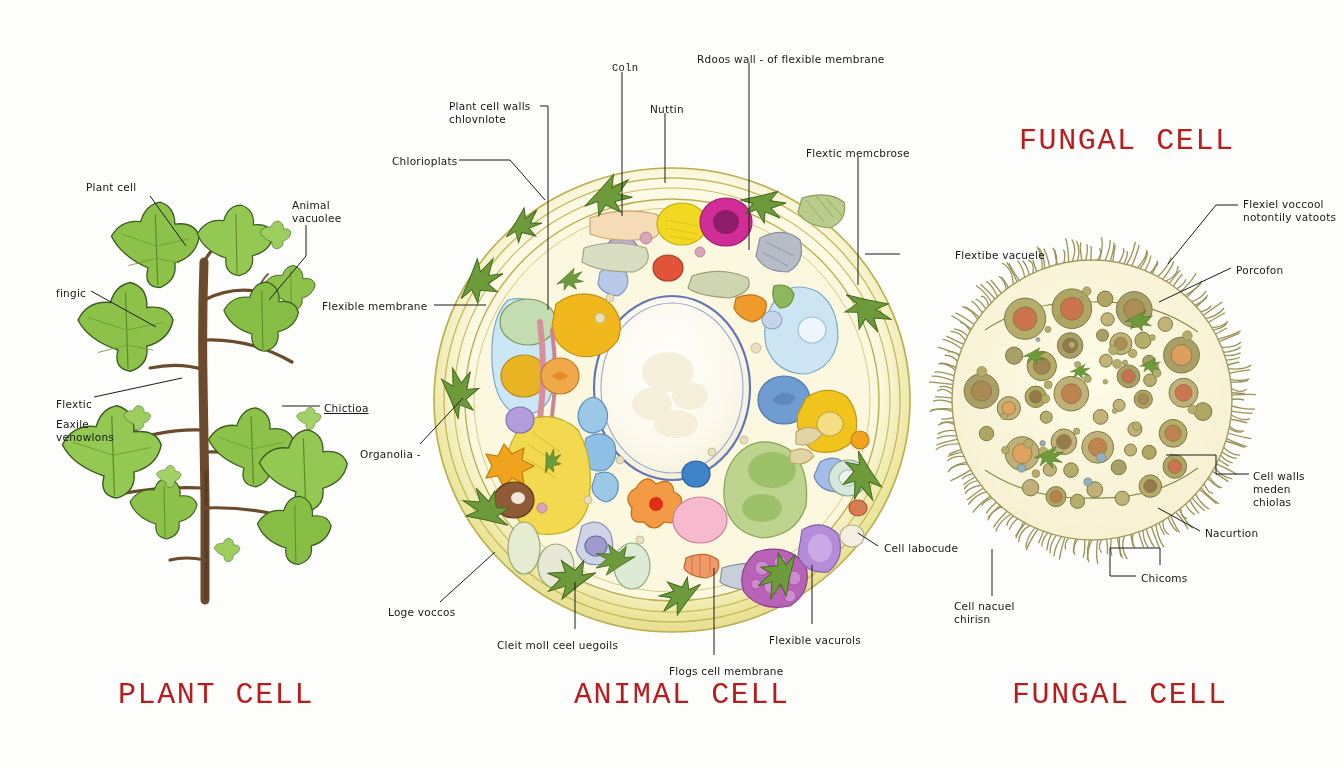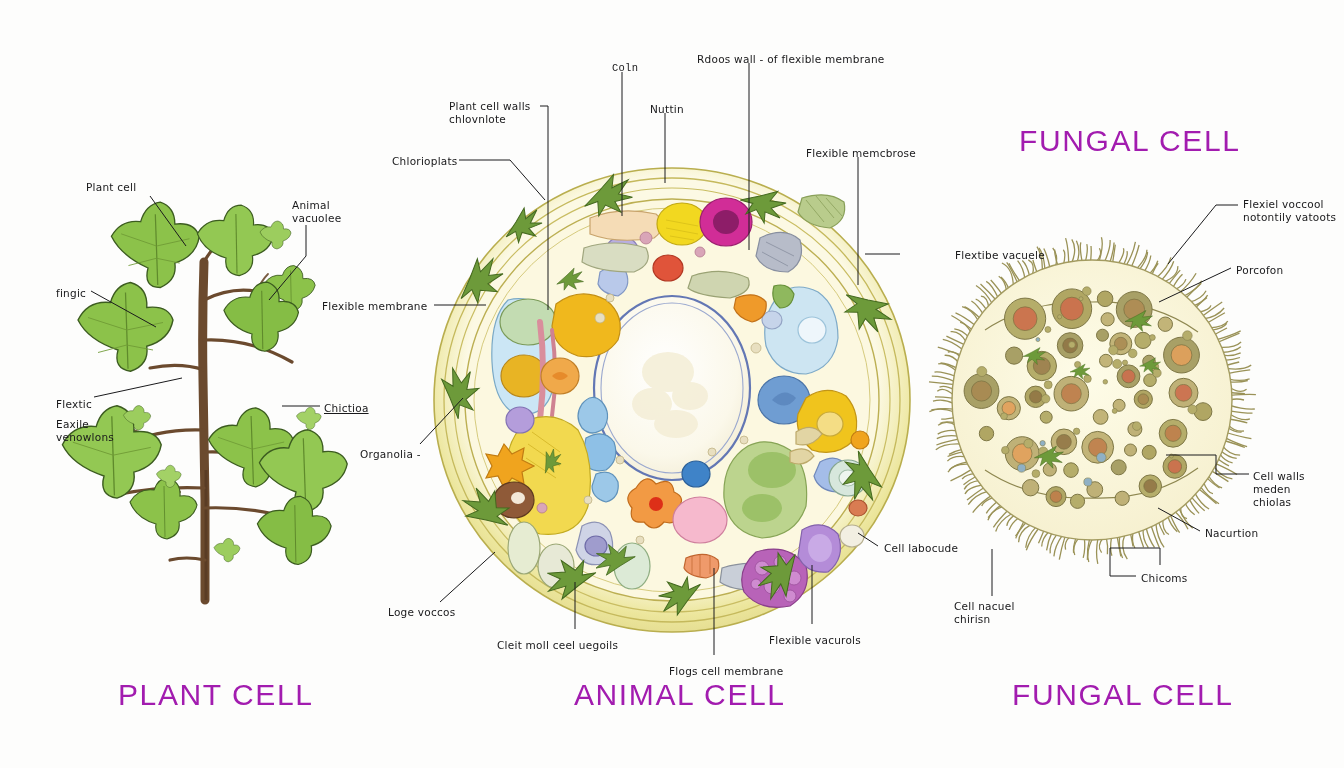--- a/index.html
+++ b/index.html
@@ -20,25 +20,25 @@
     font-size:10.5px;
     color:#18181a;
     letter-spacing:.25px;
     line-height:13px;
     white-space:pre;
     pointer-events:none;
   }
 
   .heading{
     position:absolute;
-    font-family:Liberation Sans, sans-serif;
+    font-family:Liberation Mono, monospace;
     font-size:30px;
     font-weight:400;
     letter-spacing:1.6px;
-    color:#a21caf;
+    color:#b91c1c;
     white-space:pre;
     text-align:right;
   }
   .leader{stroke:#1a1a1c;stroke-width:1;fill:none;}
 </style>
 </head>
 <body>
 
 <div id="stage">
 
@@ -708,21 +708,21 @@
       <div class="lbl" style="left: 56px; top: 398px;">Flextic</div>
       <div class="lbl" style="left: 56px; top: 418px;">Eaxile
 venowlons</div>
       <div class="lbl" style="left: 324px; top: 402px; text-decoration: underline;">Chictioa</div>
       <div class="lbl" style="left: 449px; top: 100px;">Plant cell walls
 chlovnlote</div>
       <div class="lbl" style="left: 392px; top: 155px;">Chlorioplats</div>
       <div class="lbl" style="left: 612px; top: 62px; font-family: Liberation Mono, monospace;">Coln</div>
       <div class="lbl" style="left: 650px; top: 103px;">Nuttin</div>
       <div class="lbl" style="left: 697px; top: 53px;">Rdoos wall - of flexible membrane</div>
-      <div class="lbl" style="left: 806px; top: 147px;">Flexible memcbrose</div>
+      <div class="lbl" style="left: 806px; top: 147px;">Flextic memcbrose</div>
       <div class="lbl" style="left: 908px; top: 249px; margin-left: 47px;">Flextibe vacuele</div>
       <div class="lbl" style="left: 322px; top: 300px;">Flexible membrane</div>
       <div class="lbl" style="left: 360px; top: 448px;">Organolia -</div>
       <div class="lbl" style="left: 884px; top: 542px;">Cell labocude</div>
       <div class="lbl" style="left: 388px; top: 606px;">Loge voccos</div>
       <div class="lbl" style="left: 497px; top: 639px;">Cleit moll ceel uegoils</div>
       <div class="lbl" style="left: 669px; top: 665px;">Flogs cell membrane</div>
       <div class="lbl" style="left: 769px; top: 634px;">Flexible vacurols</div>
       <div class="lbl" style="left: 1243px; top: 198px;">Flexiel voccool
 notontily vatoots</div>

